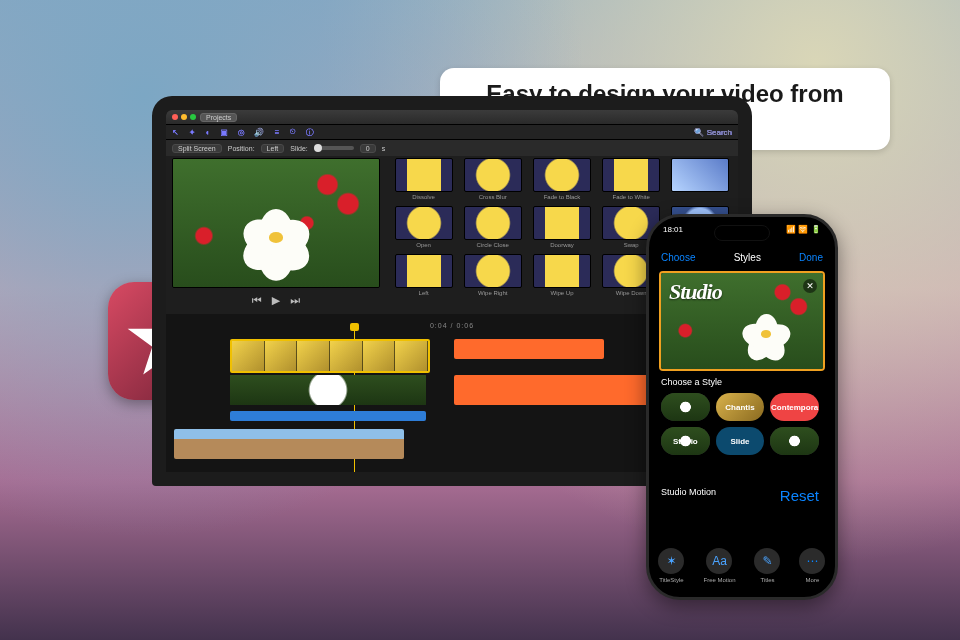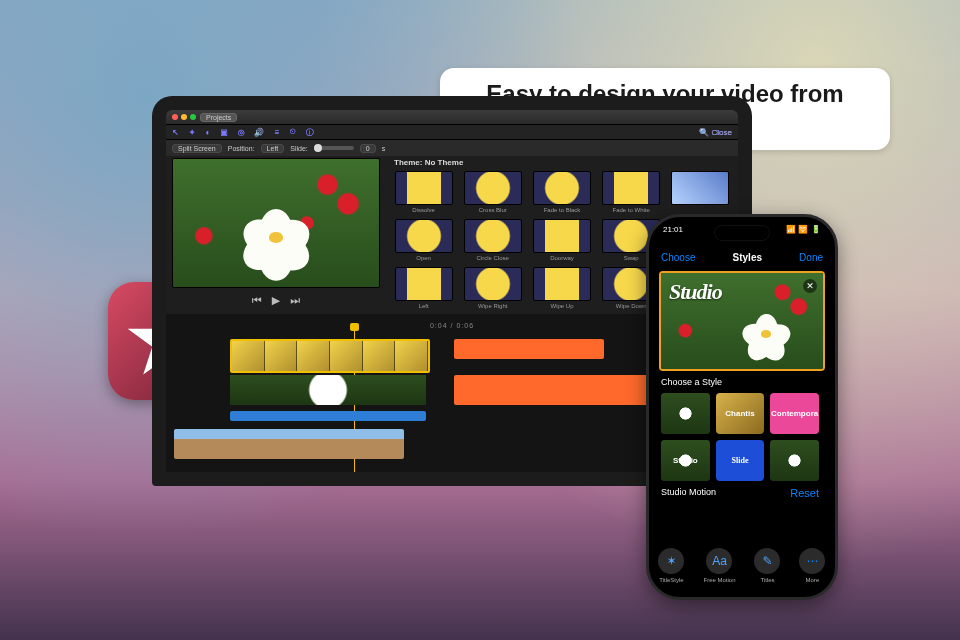--- a/index.html
+++ b/index.html
@@ -88,32 +88,32 @@
   .star{width:82px;height:82px;background:#fff;clip-path:polygon(50% 0%,61% 35%,98% 35%,68% 57%,79% 91%,50% 70%,21% 91%,32% 57%,2% 35%,39% 35%);
         display:flex;align-items:center;justify-content:center;}
   .cam{width:26px;height:16px;background:#c23247;border-radius:3px;position:relative;top:4px;}
   .cam::after{content:"";position:absolute;right:-8px;top:2px;border:6px solid transparent;border-left-color:#c23247;}
   
   .phone{position:absolute;left:646px;top:214px;width:186px;height:380px;background:#000;border-radius:34px;
          border:3px solid #2a2a2a;box-shadow:0 6px 20px rgba(0,0,0,.45);overflow:hidden;}
   .dynisle{position:absolute;left:50%;top:8px;transform:translateX(-50%);width:54px;height:14px;background:#000;border-radius:10px;z-index:2;border:1px solid #111;}
   .p-status{position:absolute;top:8px;left:14px;right:14px;height:14px;display:flex;justify-content:space-between;font-size:8px;color:#fff;}
   .p-nav{position:absolute;top:30px;left:0;right:0;height:20px;display:flex;justify-content:space-between;align-items:center;padding:0 12px;font-size:10px;}
-  .p-nav .l{color:#0a84ff;} .p-nav .c{color:#fff;font-weight:700;} .p-nav .r{color:#0a84ff;font-weight:400;}
+  .p-nav .l{color:#0a84ff;} .p-nav .c{color:#fff;font-weight:400;} .p-nav .r{color:#0a84ff;font-weight:400;}
   .p-hero{position:absolute;top:54px;left:10px;right:10px;height:96px;border:2px solid #f0a020;border-radius:4px;overflow:hidden;}
   .p-hero .title{position:absolute;left:8px;top:6px;color:#fff;font-size:22px;font-weight:800;font-style:italic;
                  text-shadow:0 1px 2px rgba(0,0,0,.6);font-family:Georgia,serif;letter-spacing:-1px;}
   .p-hero .x{position:absolute;right:6px;top:6px;width:14px;height:14px;line-height:14px;text-align:center;
              background:rgba(0,0,0,.5);color:#fff;border-radius:50%;font-size:9px;}
   .p-sec{position:absolute;left:12px;right:16px;color:#fff;font-size:9px;}
   .sec1{top:160px;} .sec2{top:270px;}
   .p-grid{display:grid;grid-template-columns:repeat(3,1fr);gap:6px;margin-top:6px;}
-  .p-th{height:41px;border-radius:4px;background:#333;position:relative;overflow:hidden;display:flex;align-items:center;justify-content:center;}
+  .p-th{height:28px;border-radius:16px;background:#333;position:relative;overflow:hidden;display:flex;align-items:center;justify-content:center;}
   .p-th span{color:#fff;font-size:8px;font-weight:600;z-index:1;}
-  .reset{color:#0a84ff;float:right;font-size:11px;}
+  .reset{color:#0a84ff;float:right;font-size:15px;}
   .p-toolbar{position:absolute;left:0;right:0;bottom:8px;height:48px;display:flex;justify-content:space-around;align-items:center;}
   .p-tool{display:flex;flex-direction:column;align-items:center;gap:3px;color:#aaa;font-size:6px;}
   .p-tool .ic{width:26px;height:26px;border-radius:50%;background:#2b2b2b;display:flex;align-items:center;justify-content:center;color:#4aa3ff;font-size:12px;}
   .p-tool:last-child .ic{color:#0a84ff}
   
   .mini-flowers{position:absolute;inset:0;background:
       radial-gradient(circle at 50% 50%,#fff 0 18%,transparent 20%),
       linear-gradient(#2e4e1e,#1d3613);}
   .fy{background:linear-gradient(135deg,#f2d24b,#b0902d);} 
 </style>
@@ -148,21 +148,21 @@
       <div class="toolbar">
         <span>↖</span>
         <span>✦</span>
         <span>◐</span>
         <span>▣</span>
         <span>◎</span>
         <span>🔊</span>
         <span>≡</span>
         <span>⏲</span>
         <span>ⓘ</span>
-        <span class="searchbox">🔍 <span>Close</span></span>
+        <span class="searchbox">🔍 <span>Search</span></span>
       </div>
 
       <div class="ctrlbar">
         <span class="pill">Split Screen</span>
         <span>Position:</span>
         <span class="pill">Left</span>
         <span>Slide:</span>
         <span class="slider-track">
             <span class="slider-thumb"></span>
           </span>
@@ -186,21 +186,20 @@
             </div>
           </div>
           <div class="playback">
             <span>⏮</span>
             <span>▶</span>
             <span>⏭</span>
           </div>
         </div>
 
         <div class="browser">
-          <div class="theme-hdr">Theme: No Theme</div>
           <div class="th-grid" id="trans-grid">
               <div class="th-cell">
                 <div class="th-thumb trans-yellow2"></div>
                 <div class="th-lbl">Dissolve</div>
               </div>
               <div class="th-cell">
                 <div class="th-thumb trans-yellow"></div>
                 <div class="th-lbl">Cross Blur</div>
               </div>
               <div class="th-cell">
@@ -302,21 +301,21 @@
         </div>
       </div>
 
     </div>
   </div>
 </div>
 
 <div class="phone">
   <div class="dynisle"></div>
   <div class="p-status">
-    <span>21:01</span>
+    <span>18:01</span>
     <span>📶 🛜 🔋</span>
   </div>
   <div class="p-nav">
     <span class="l">Choose</span>
     <span class="c">Styles</span>
     <span class="r">Done</span>
   </div>
   <div class="p-hero">
     <div class="flowers">
       <div class="petals" style="left:40%;top:30%;width:50%;height:55%;">
@@ -334,28 +333,28 @@
 
   <div class="p-sec sec1">
     <span>Choose a Style</span>
     <div class="p-grid" id="styles-grid">
         <div class="p-th">
           <div class="mini-flowers"></div>
         </div>
         <div class="p-th" style="background: linear-gradient(135deg, rgb(217, 178, 75), rgb(138, 106, 32));">
           <span>Chantis</span>
         </div>
-        <div class="p-th" style="background: #ec4899;">
+        <div class="p-th" style="background: #ef4444;">
           <span>Contempora</span>
         </div>
         <div class="p-th">
           <div class="mini-flowers"></div>
           <span>Studio</span>
         </div>
-        <div class="p-th" style="background: #1d4ed8; font-family: Liberation Serif, serif;">
+        <div class="p-th" style="background: #0c4a6e;">
           <span>Slide</span>
         </div>
         <div class="p-th">
           <div class="mini-flowers"></div>
         </div>
       </div>
   </div>
 
   <div class="p-sec sec2">
     <span>Studio Motion</span>

